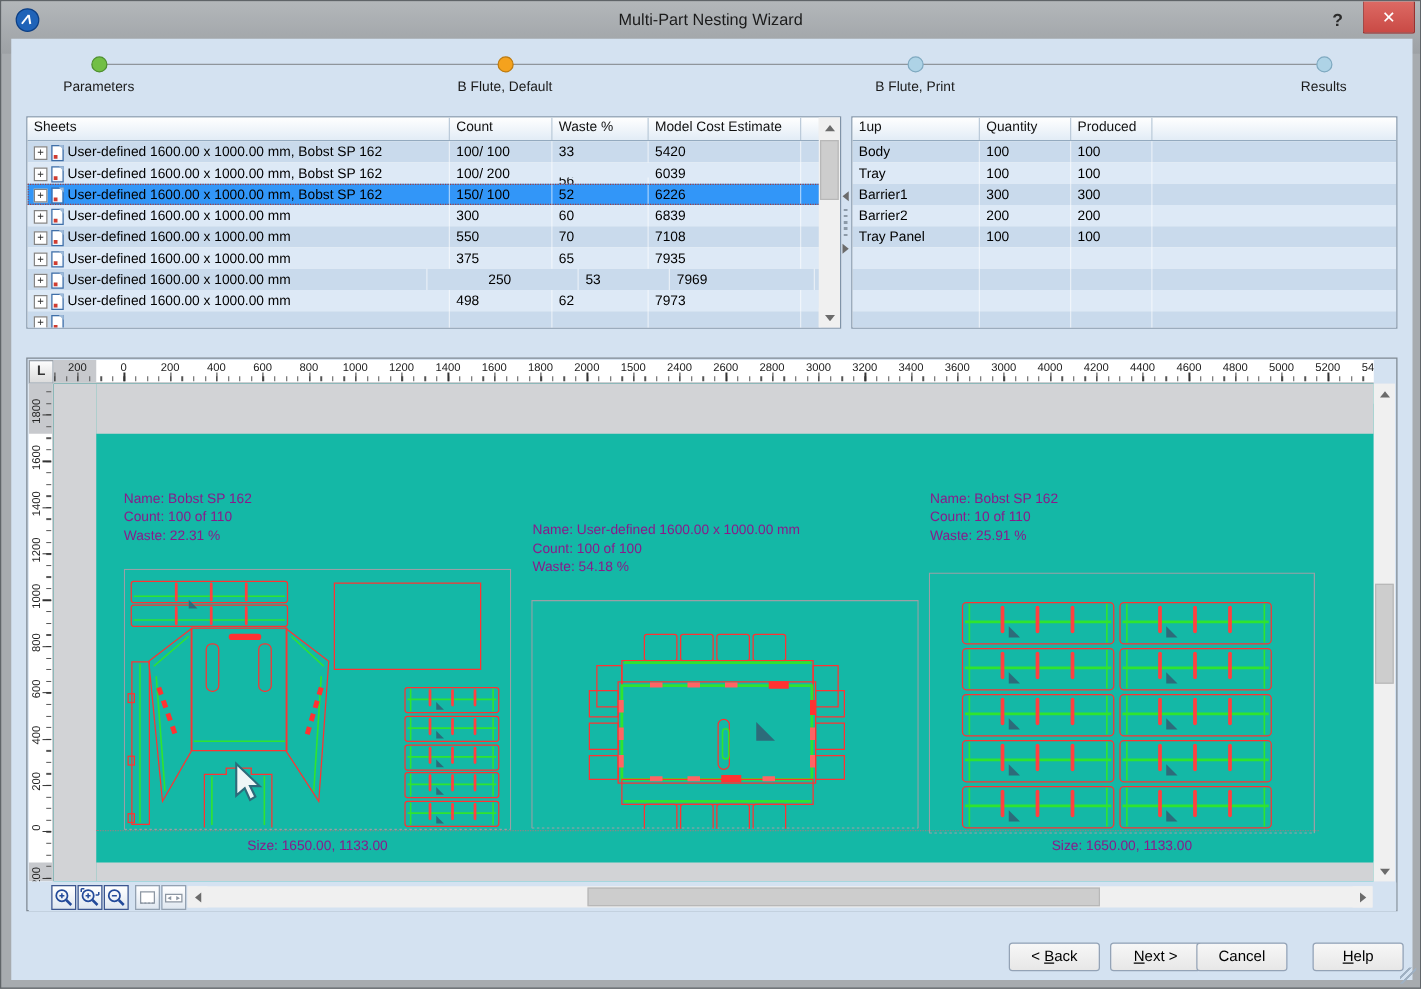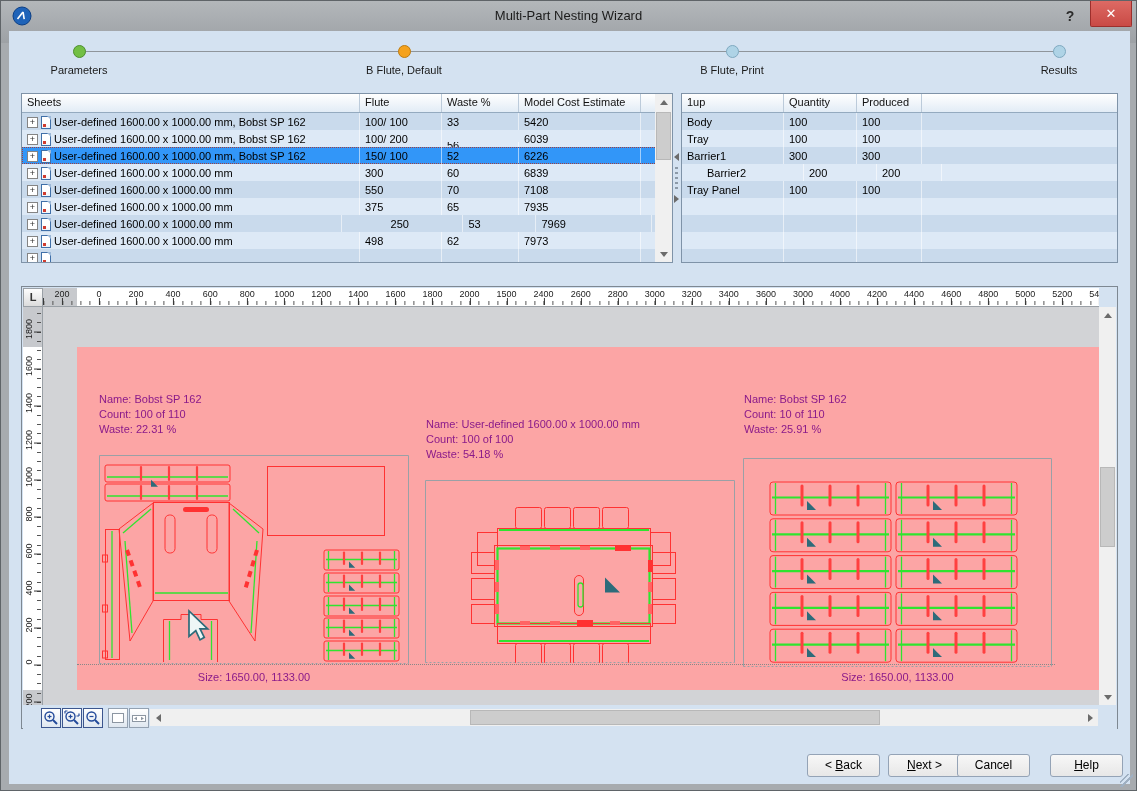--- a/index.html
+++ b/index.html
@@ -52,21 +52,21 @@
   .top-ruler{left:21px;top:1px;width:1056px;height:19px;background:#fff;border-bottom:1px solid #9aa0a6;box-sizing:border-box;overflow:hidden;}
   .left-ruler{left:1px;top:20px;width:20px;height:398px;background:#fff;border-right:1px solid #9aa0a6;box-sizing:border-box;overflow:hidden;}
   .ruler-gray-h{position:absolute;top:0;bottom:0;background:#c7c9cd;}
   .ruler-gray-v{position:absolute;left:0;right:0;background:#c7c9cd;}
   .tickband-minor-h{position:absolute;left:0;right:0;bottom:1px;height:4px;background:repeating-linear-gradient(to right,#555 0,#555 1px,transparent 1px,transparent 9.2625px);background-position-x:0.4px;}
   .tickband-major-h{position:absolute;left:0;right:0;bottom:1px;height:7px;background:repeating-linear-gradient(to right,#333 0,#333 1px,transparent 1px,transparent 37.05px);background-position-x:18.95px;}
   .tickband-minor-v{position:absolute;top:0;bottom:0;right:1px;width:4px;background:repeating-linear-gradient(to bottom,#555 0,#555 1px,transparent 1px,transparent 9.2625px);background-position-y:6px;}
   .tickband-major-v{position:absolute;top:0;bottom:0;right:1px;width:7px;background:repeating-linear-gradient(to bottom,#333 0,#333 1px,transparent 1px,transparent 37.05px);background-position-y:24.55px;}
   .rlab{position:absolute;top:1px;transform:translateX(-50%);font-size:9px;color:#222;}
   .vlab{position:absolute;left:-4px;width:20px;text-align:center;transform:rotate(-90deg);font-size:9px;color:#222;}
-  .viewport{left:21px;top:20px;width:1056px;height:398px;background:#fca5a5;overflow:hidden;}
+  .viewport{left:21px;top:20px;width:1056px;height:398px;background:#14b8a6;overflow:hidden;}
   .vp-gray{position:absolute;background:#d2d3d6;}
   .baseline{position:absolute;left:34px;top:357px;width:978px;height:0;border-top:1px dotted #888;}
   .anno{position:absolute;font-size:11px;color:#8a1a8a;line-height:15px;white-space:nowrap;}
   .sizecap{position:absolute;font-size:11px;color:#8a1a8a;text-align:center;}
   .vscroll{left:1077px;top:20px;width:17px;height:398px;}
   .canvas-toolbar{left:1px;top:419px;width:1094px;height:23px;background:#d4e2f1;}
   .tb-btn{position:absolute;top:2px;width:20px;height:20px;background:linear-gradient(#ffffff,#dfe7f0);border:1px solid #3c568e;box-sizing:border-box;display:flex;align-items:center;justify-content:center;}
   .tb-btn.gray{border-color:#93a1b1;}
   .hscroll{position:absolute;left:127px;top:3px;width:948px;height:17px;}
   
@@ -134,21 +134,21 @@
   <div class="abs dot todo" style="left:725px;top:44px;"></div>
   <div class="abs dot todo" style="left:1052px;top:44px;"></div>
   <div class="abs steplab" style="left:78px;top:63px;">Parameters</div>
   <div class="abs steplab" style="left:403px;top:63px;">B Flute, Default</div>
   <div class="abs steplab" style="left:731px;top:63px;">B Flute, Print</div>
   <div class="abs steplab" style="left:1058px;top:63px;">Results</div>
 
   <div class="abs tablebox" style="left:20px;top:92px;width:652px;height:170px;">
     <div class="thead">
       <div class="th" style="width:338px;">Sheets</div>
-      <div class="th" style="width:82px;">Flute</div>
+      <div class="th" style="width:82px;">Count</div>
       <div class="th" style="width:77px;">Waste %</div>
       <div class="th" style="width:122px;">Model Cost Estimate</div>
       <div class="th" style="flex:1;border-right:none;"></div>
     </div>
     <div id="sheet-rows" style="width:635px;">
         <div class="trow dark">
           <div class="td" style="width: 338px;">
             <span class="expbox"></span>
             <span class="docicon"></span>
             <span class="rowtxt">User-defined 1600.00 x 1000.00 mm, Bobst SP 162</span>
@@ -285,21 +285,21 @@
           <div class="td" style="width: 65px;">100</div>
           <div class="td" style="flex: 1 1 0%; border-right: none;"></div>
         </div>
         <div class="trow dark">
           <div class="td" style="width: 102px;">Barrier1</div>
           <div class="td" style="width: 73px;">300</div>
           <div class="td" style="width: 65px;">300</div>
           <div class="td" style="flex: 1 1 0%; border-right: none;"></div>
         </div>
         <div class="trow light">
-          <div class="td" style="width: 102px; margin-left: 20px;">Barrier2</div>
+          <div class="td" style="width: 102px;">Barrier2</div>
           <div class="td" style="width: 73px;">200</div>
           <div class="td" style="width: 65px;">200</div>
           <div class="td" style="flex: 1 1 0%; border-right: none;"></div>
         </div>
         <div class="trow dark">
           <div class="td" style="width: 102px;">Tray Panel</div>
           <div class="td" style="width: 73px;">100</div>
           <div class="td" style="width: 65px;">100</div>
           <div class="td" style="flex: 1 1 0%; border-right: none;"></div>
         </div>

